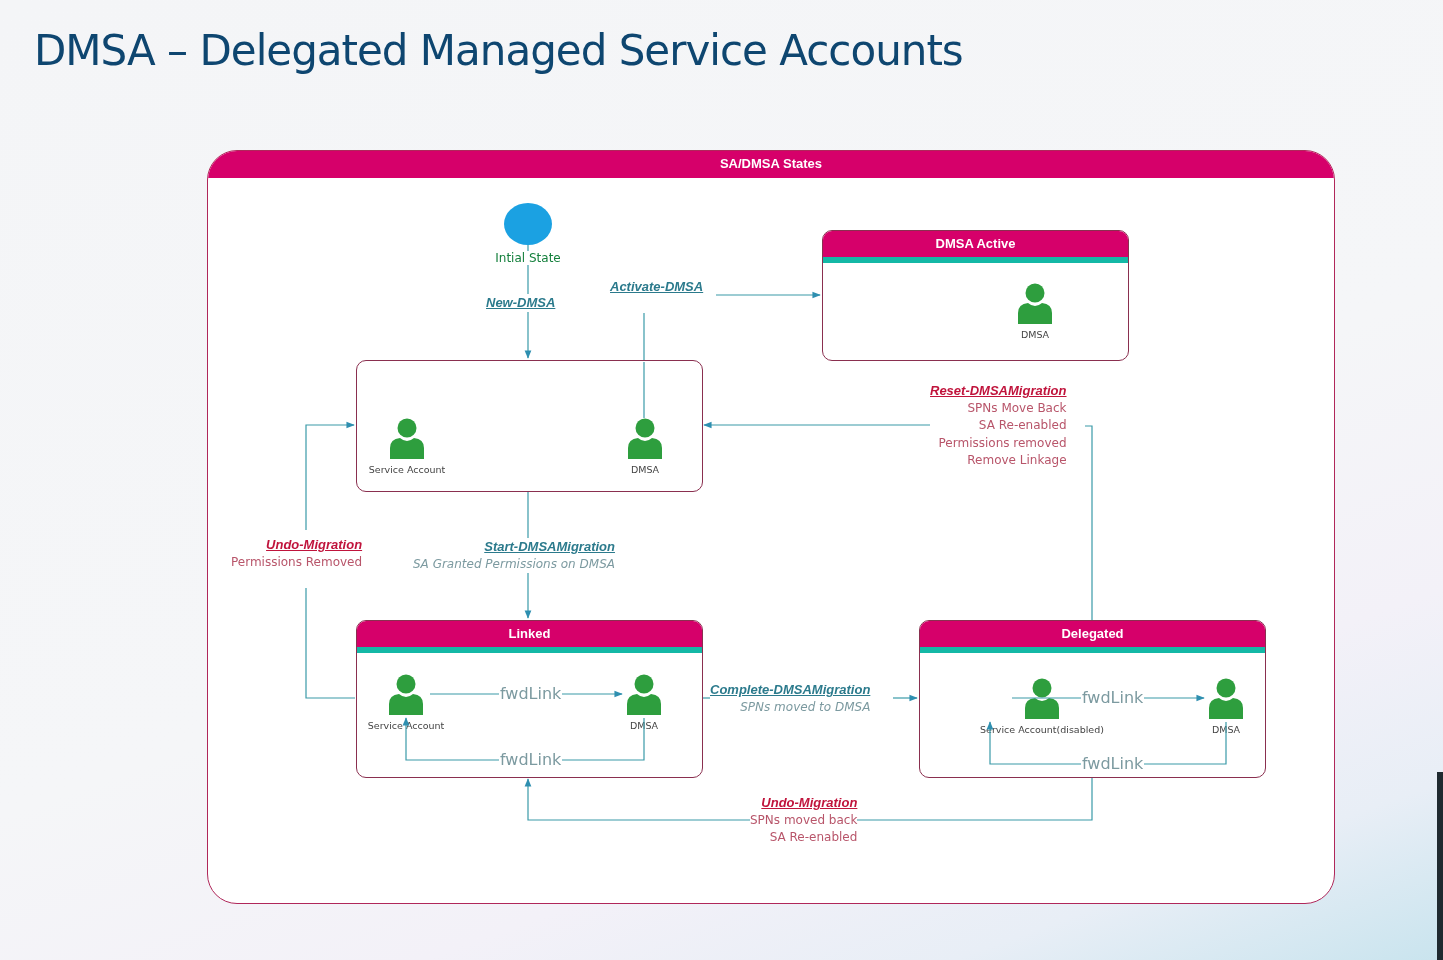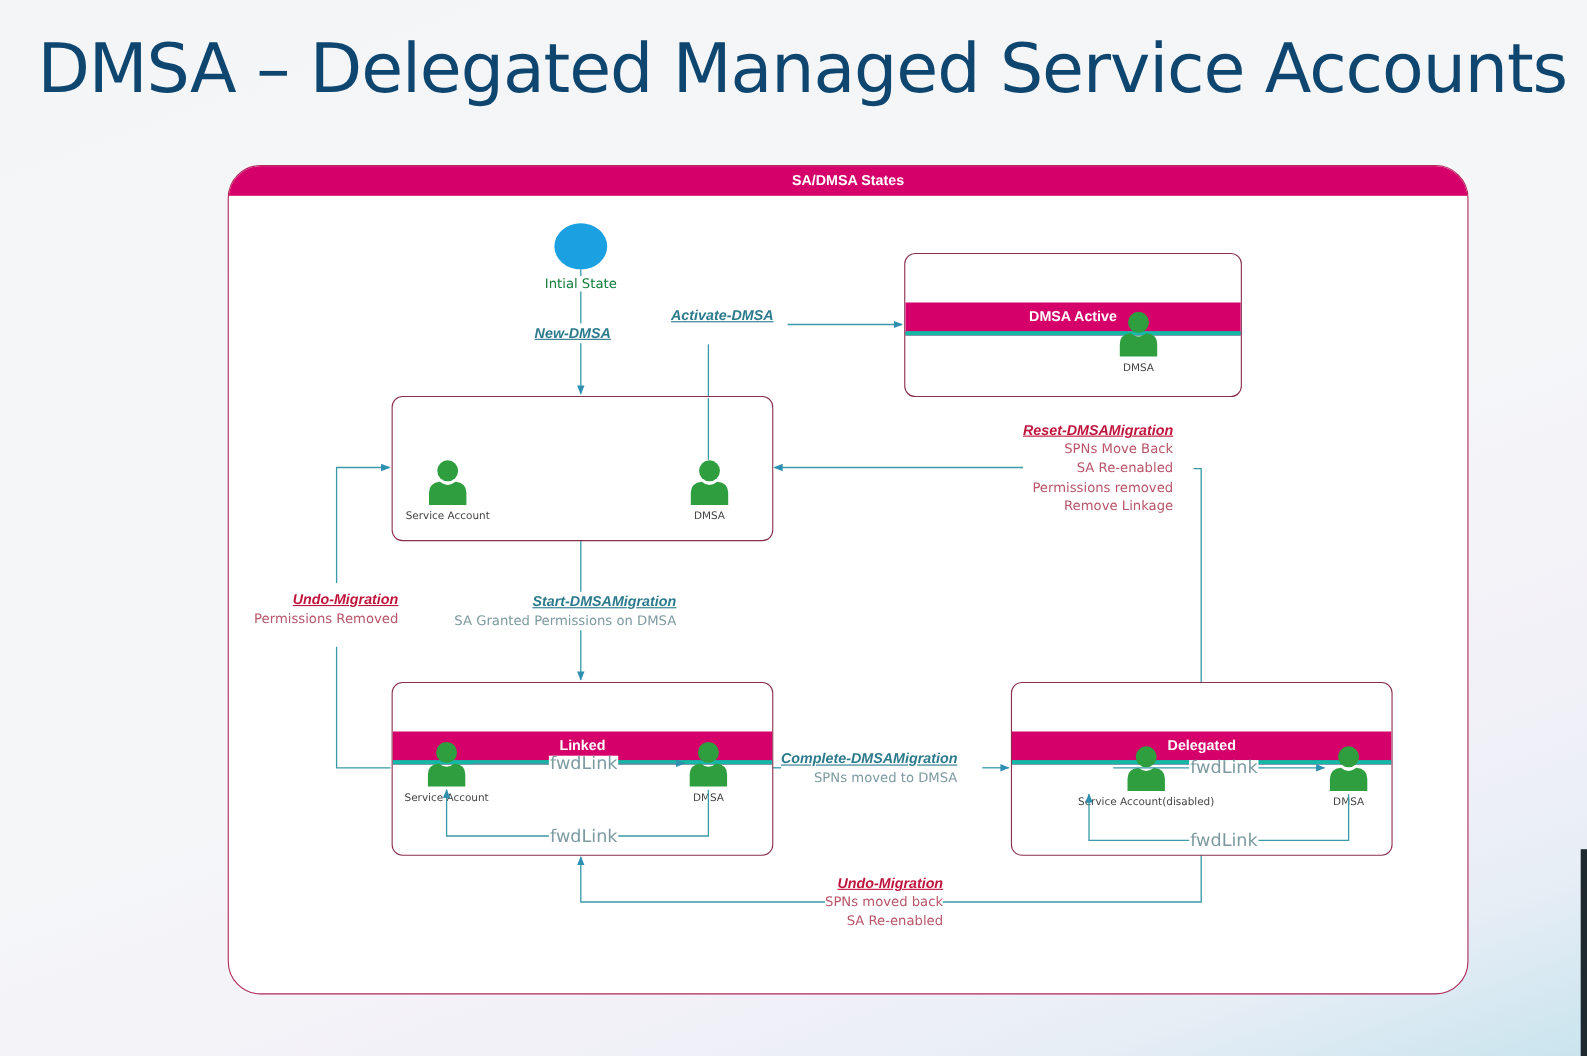--- a/index.html
+++ b/index.html
@@ -14,21 +14,21 @@
       font-family: "Liberation Sans", sans-serif;
       background: linear-gradient(160deg, #f4f5f7 0%, #f5f6f8 55%, #f3f1f8 75%, #e8eef6 88%, #c9e4ee 100%);
     }
     .slide-title {
       position: absolute;
       left: 34px;
       top: 26px;
       margin: 0;
       font-family: "DejaVu Sans", sans-serif;
       font-weight: normal;
-      font-size: 62px;
+      font-size: 42px;
       letter-spacing: -1px;
       color: #0e4670;
       white-space: nowrap;
     }
     .frame {
       position: absolute;
       left: 207px;
       top: 150px;
       width: 1126px;
       height: 752px;
@@ -62,22 +62,21 @@
       overflow: hidden;
     }
     .state-header {
       background: #d6006a;
       color: #fff;
       font-weight: bold;
       font-size: 13px;
       text-align: center;
       height: 26px;
       line-height: 26px;
-      border-bottom: 4px solid #14b8a6;
-      margin-top: 44px;
+      border-bottom: 6px solid #14b8a6;
     }
     .state-desc {
       position: absolute;
       left: 0;
       right: 0;
       top: 31px;
       text-align: center;
       font-size: 13px;
       color: #7a4a5a;
       line-height: 17px;
@@ -128,21 +127,21 @@
       background: #fff;
     }
     .lbl .cmd {
       font-weight: bold;
       font-style: italic;
       text-decoration: underline;
       font-family: "Liberation Sans", sans-serif;
       font-size: 13px;
     }
     .lbl.teal .cmd { color: #2b7a8c; }
-    .lbl.teal .sub { color: #7c9aa0; }
+    .lbl.teal .sub { color: #7c9aa0; font-style: italic; }
     .lbl.red .cmd { color: #c0143c; }
     .lbl.red .sub { color: #b8556a; }
     .fwd {
       position: absolute;
       font-family: "DejaVu Sans", sans-serif;
       font-size: 16px;
       color: #7c9aa0;
       background: #fff;
       padding: 0 1px;
       line-height: 14px;

